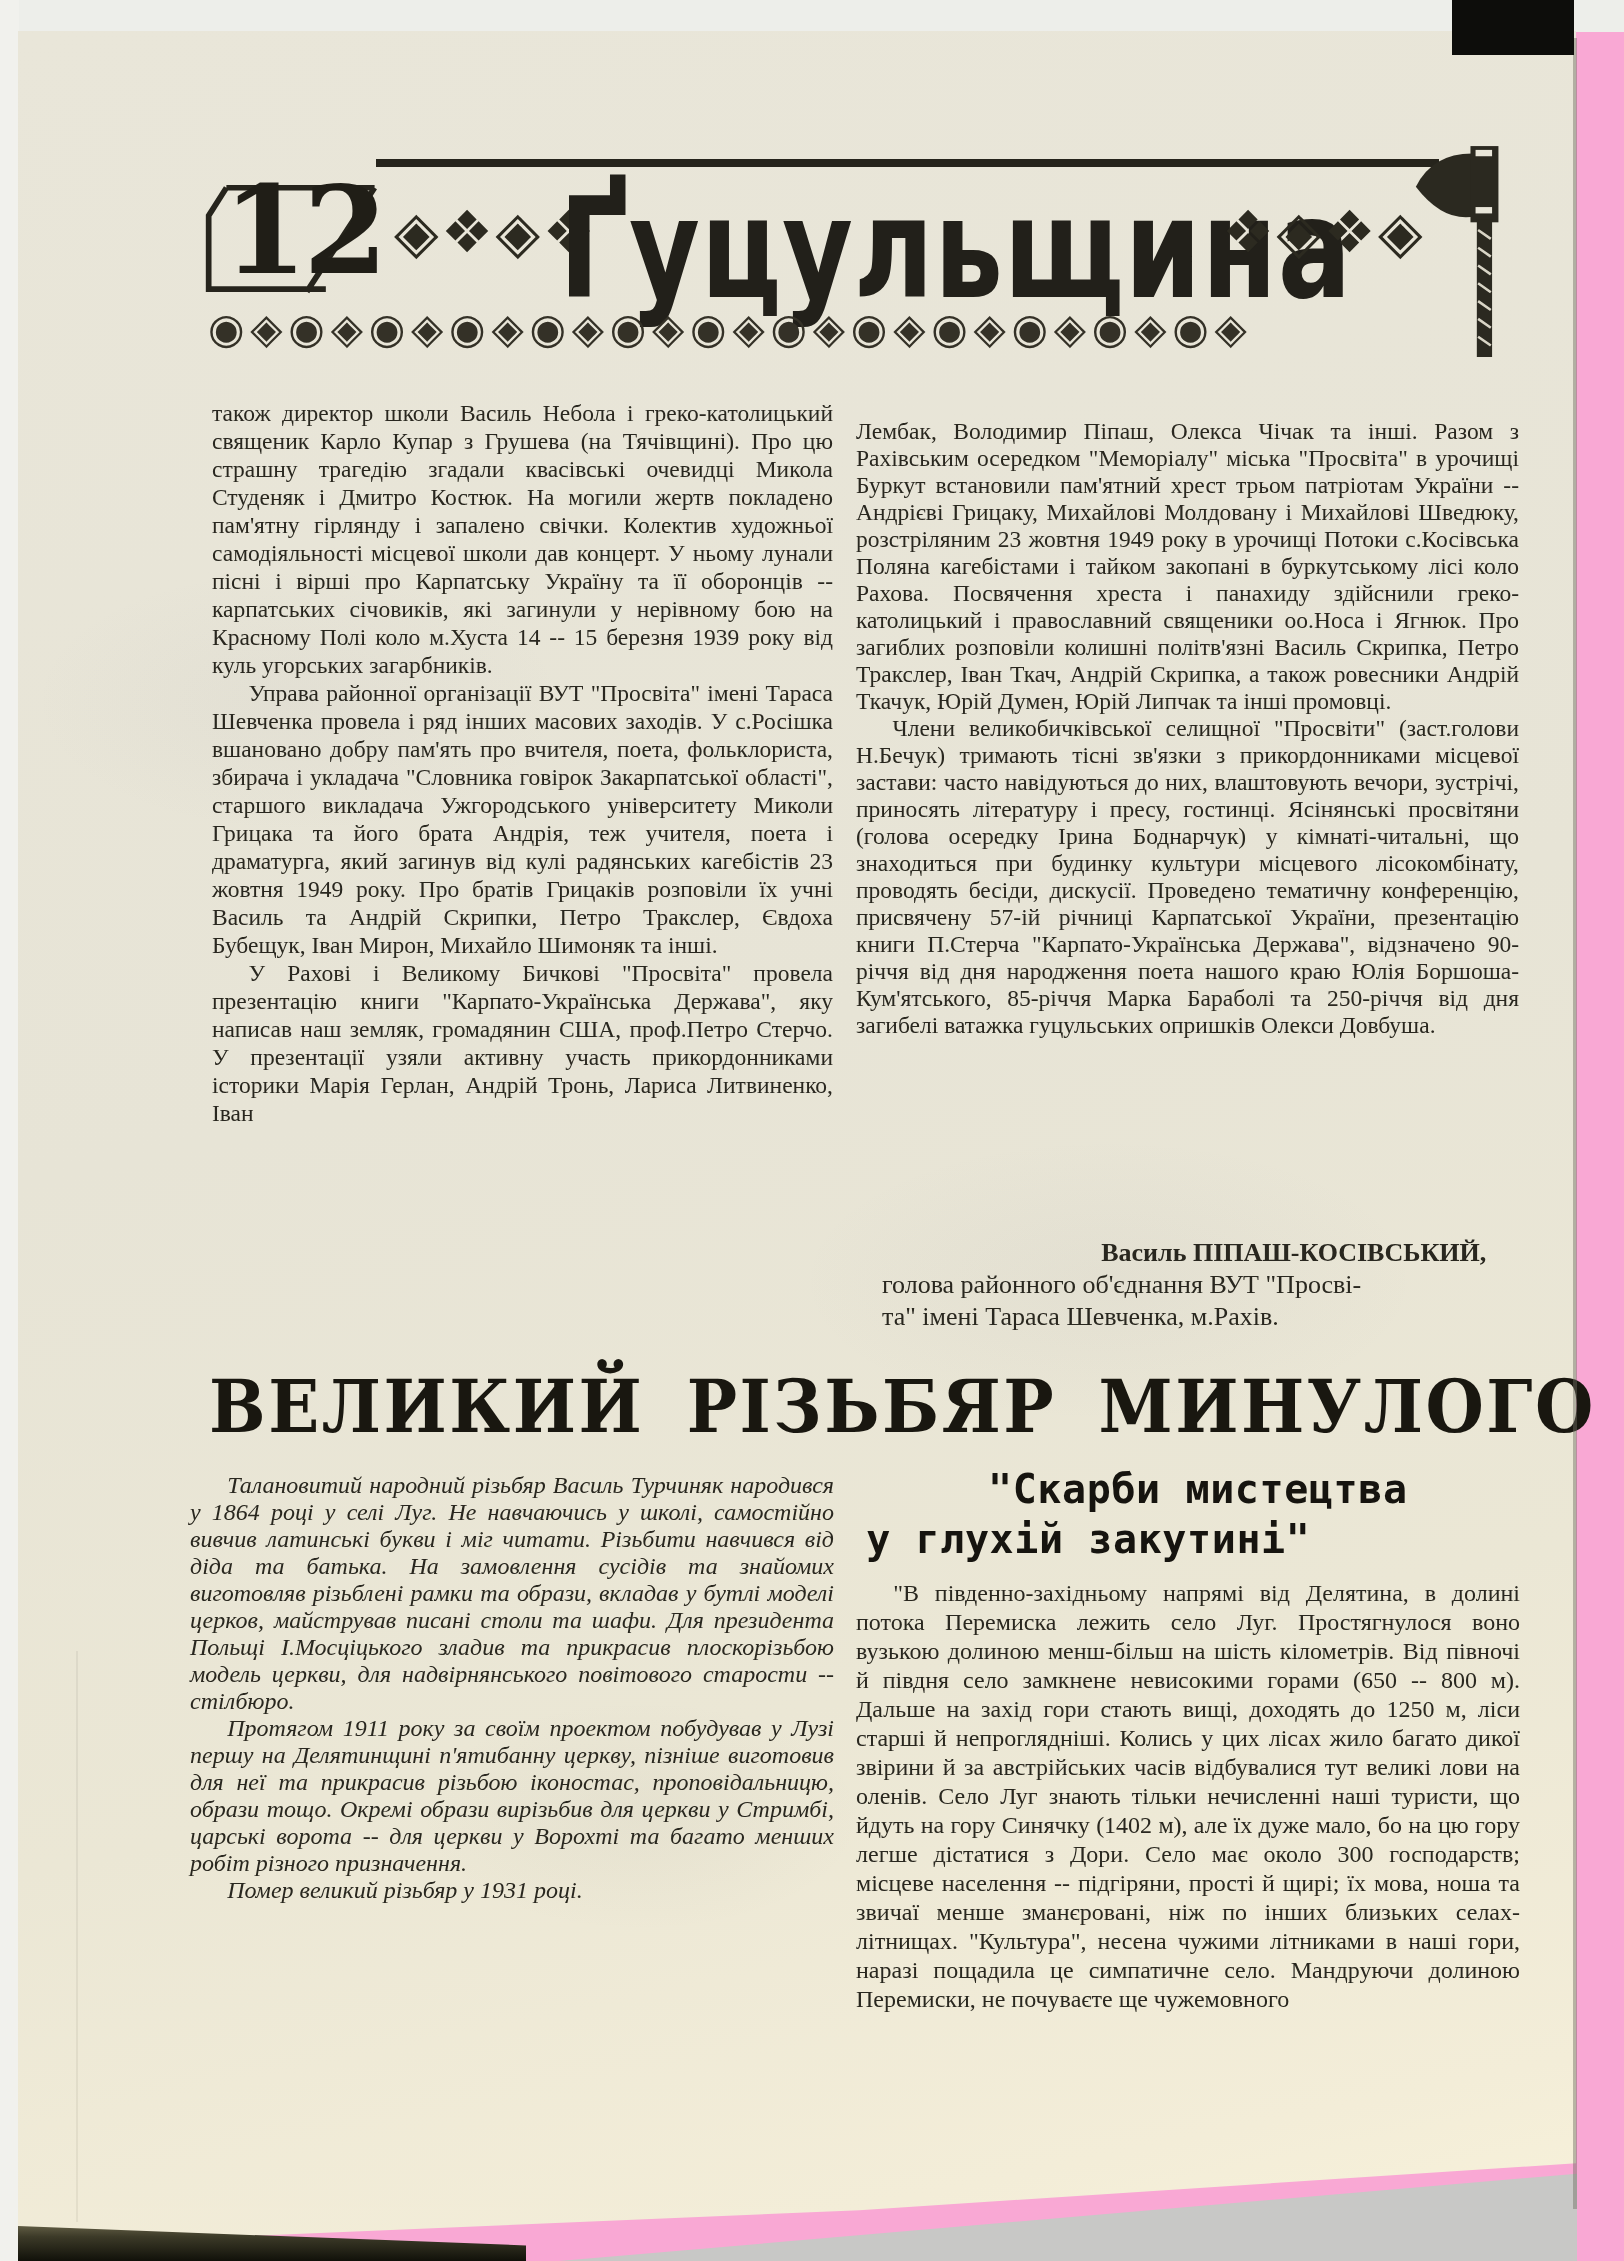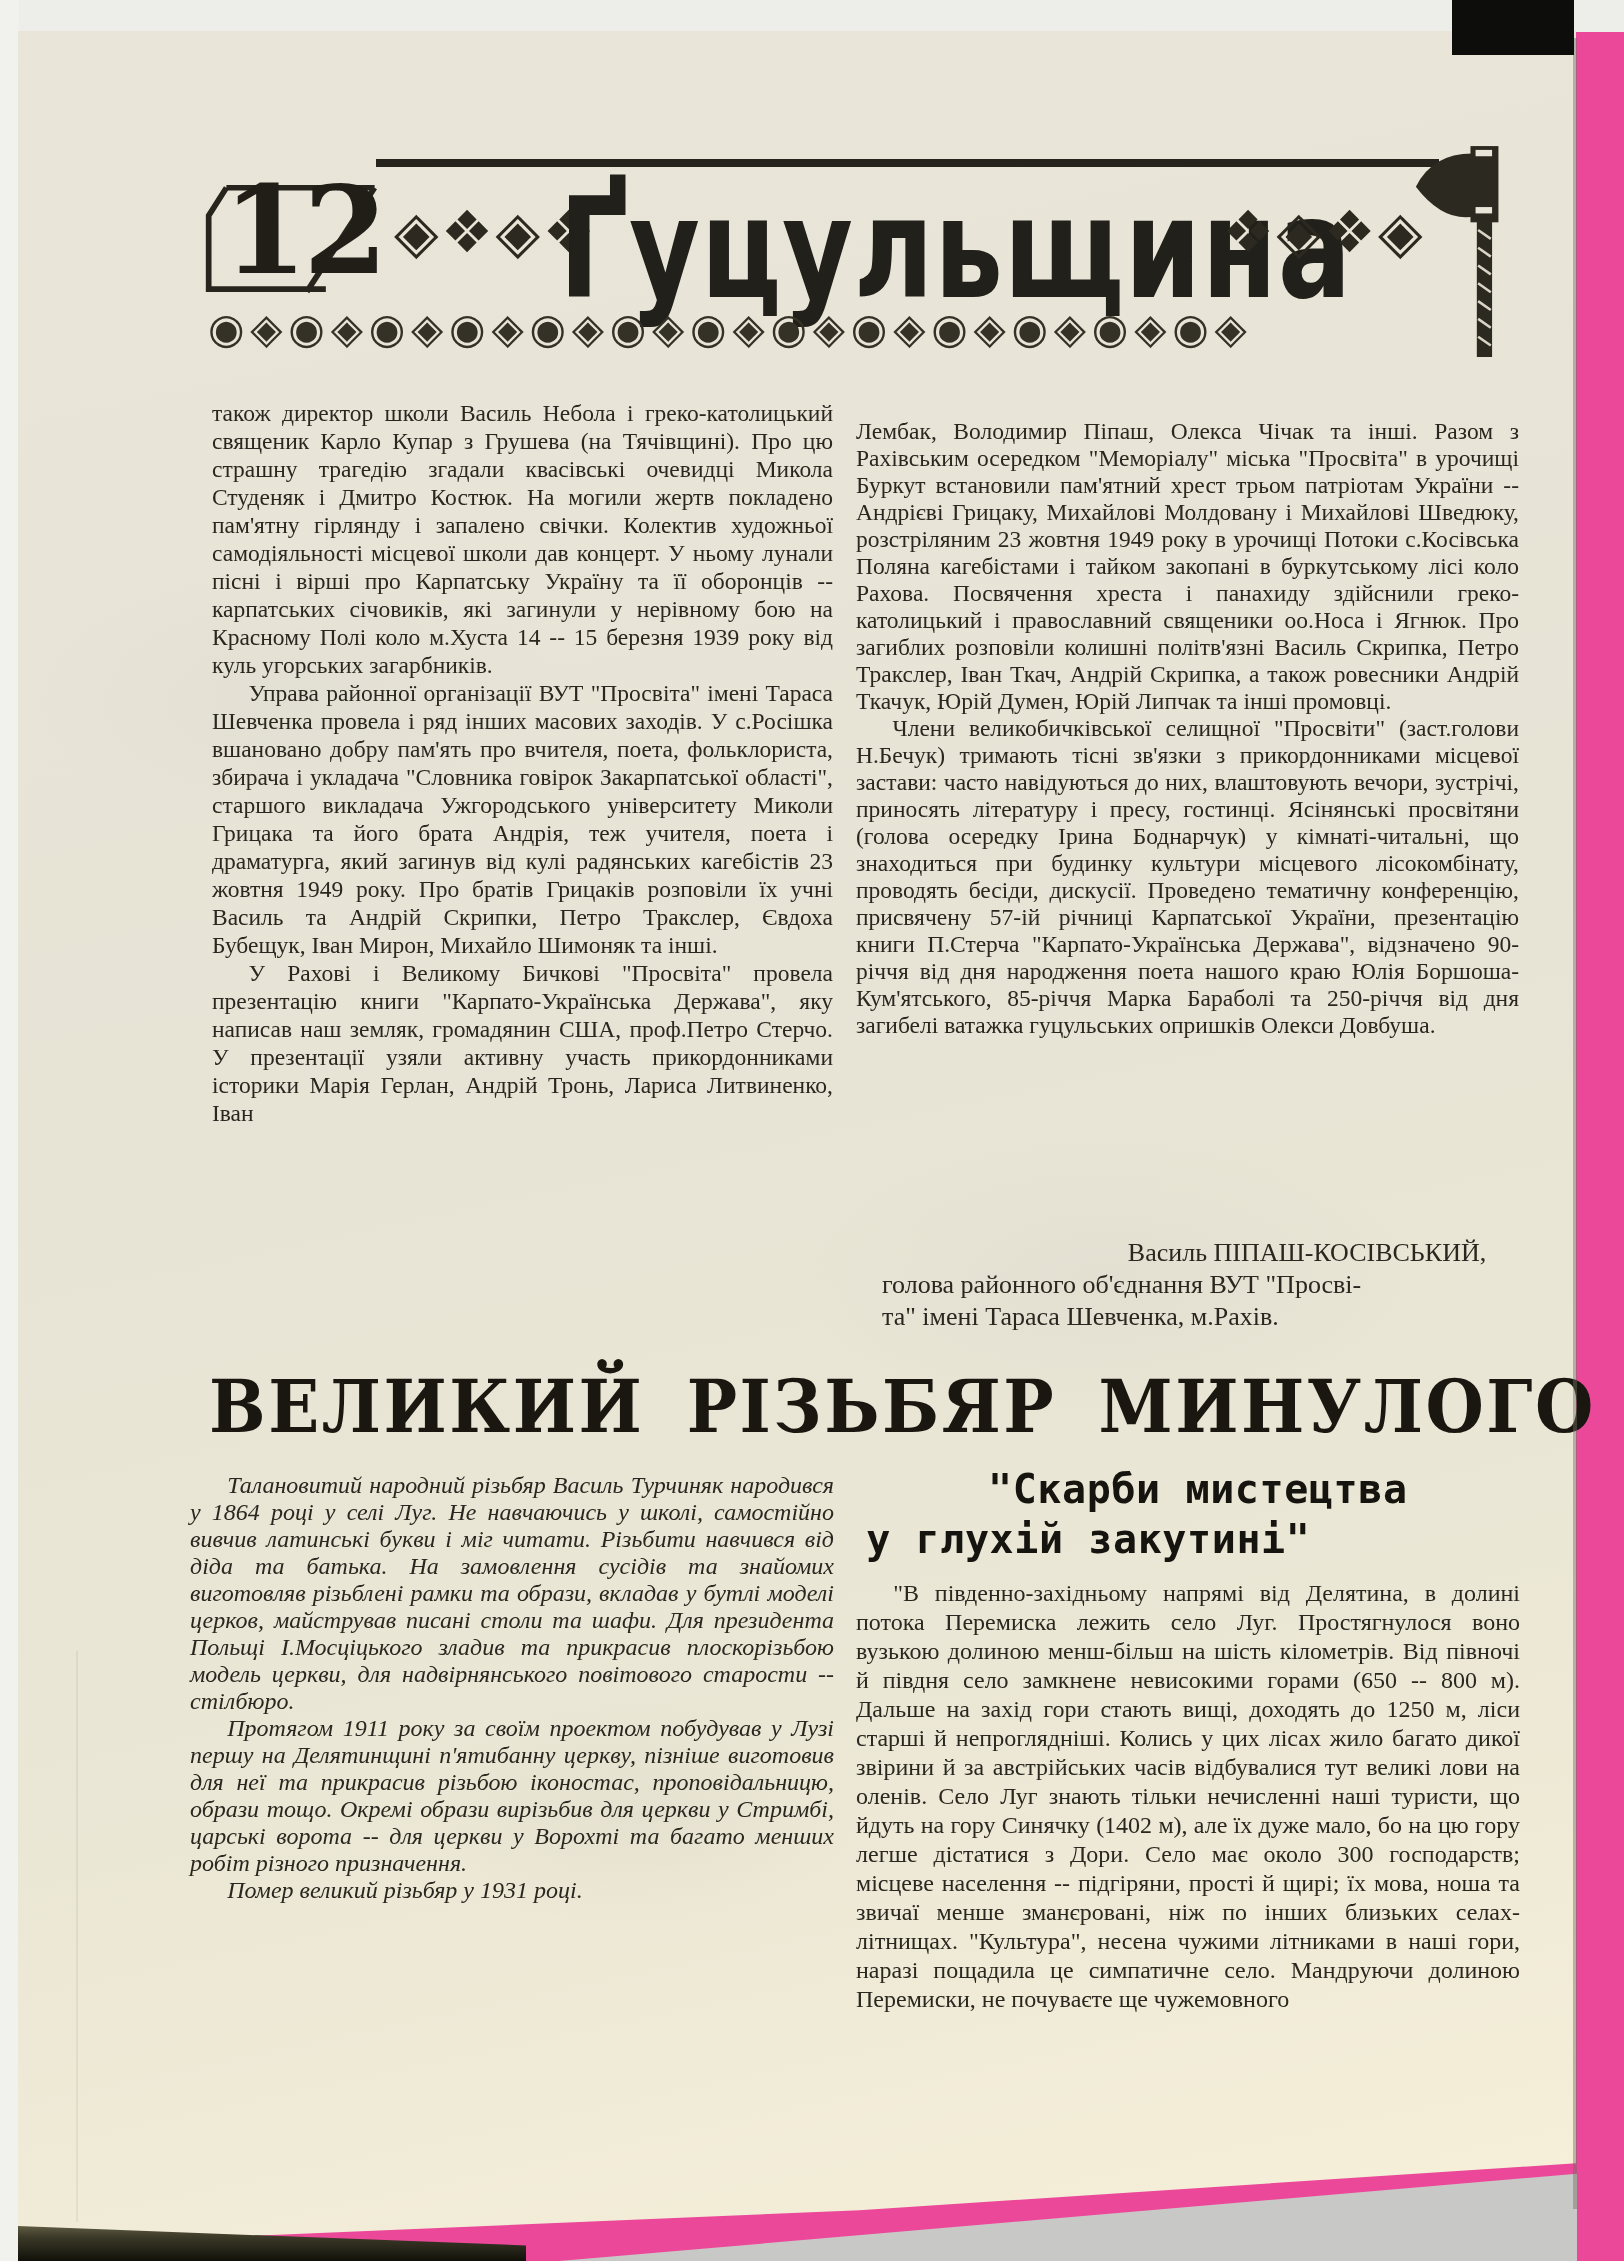--- a/index.html
+++ b/index.html
@@ -1,18 +1,18 @@
 <!DOCTYPE html>
 <html style="font-size:10.2px"><head>
 <meta charset="utf-8">
 <style>
   html,body { margin:0; padding:0; background:#b7b7b5; }
   #screen {
     position:relative; width:1625px; height:2261px; overflow:hidden;
-    background:#ec4899;
+    background:#f9a8d4;
     font-family:"Liberation Serif", serif;
     color:#29271f;
   }
   .abs { position:absolute; }
 
   
   #strip-top  { left:0; top:0; width:1625px; height:32px; background:#edeeea; }
   #strip-left { left:0; top:0; width:19px; height:2261px; background:#f1f1ed; }
   #black-corner { left:1452px; top:0; width:122px; height:55px; background:#0d0d0b; z-index:6; }
   #right-edge { left:1573px; top:38px; width:4.4px; height:2171px; background:rgba(110,108,98,.45); z-index:5; }
@@ -69,21 +69,21 @@
   }
 
   
   .col { text-align:justify; z-index:3; }
   .col p { margin:0; text-indent:1.55em; }
   .col p.cont { text-indent:0; }
   #top-left-col  { left:212px;  top:399px; width:621px;  font-size:23.5px; line-height:28px; }
   #top-right-col { left:856px; top:406px; width:663px; font-size:23.5px; line-height:27px;margin-top:12px; }
 
   #signature { left:882px; top:1237px; width:608px; z-index:3; font-size:26px; line-height:32px; }
-  #signature .sig-name { font-weight:normal; text-align:right; padding-right:3.8px; }
+  #signature .sig-name { font-weight:bold; text-align:right; padding-right:3.8px; }
   #signature .sig-role { text-align:left; }
 
   #headline {
     left:209px; top:1366px; width:1244px; z-index:3; text-align:center;
     font-family:"DejaVu Serif", serif; font-weight:bold; font-size:67px; line-height:74px;
     letter-spacing:2.5px; word-spacing:16.5px; color:#191710;
     transform:scaleY(1.1); transform-origin:top center; white-space:nowrap;
   }
 
   #bottom-left-col {

